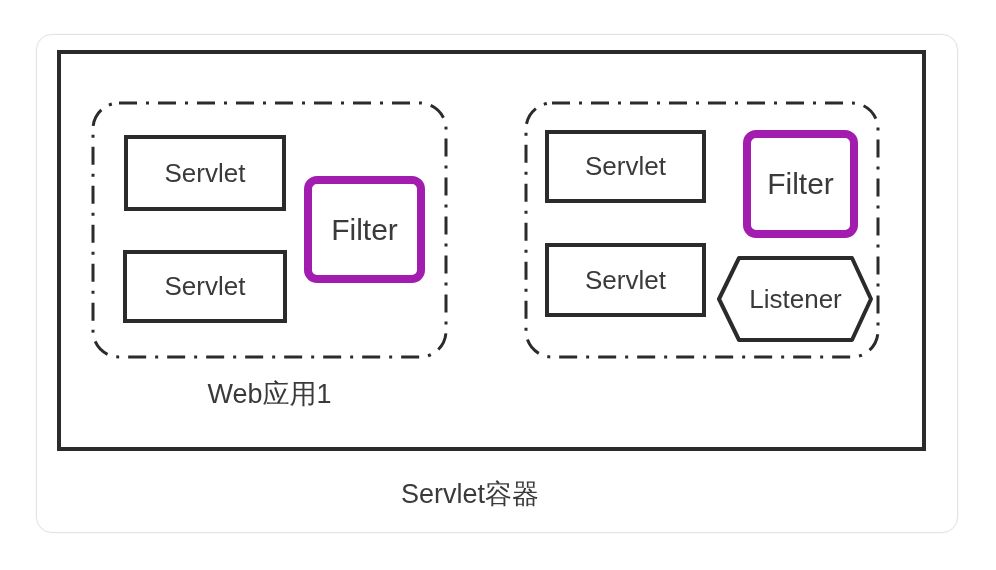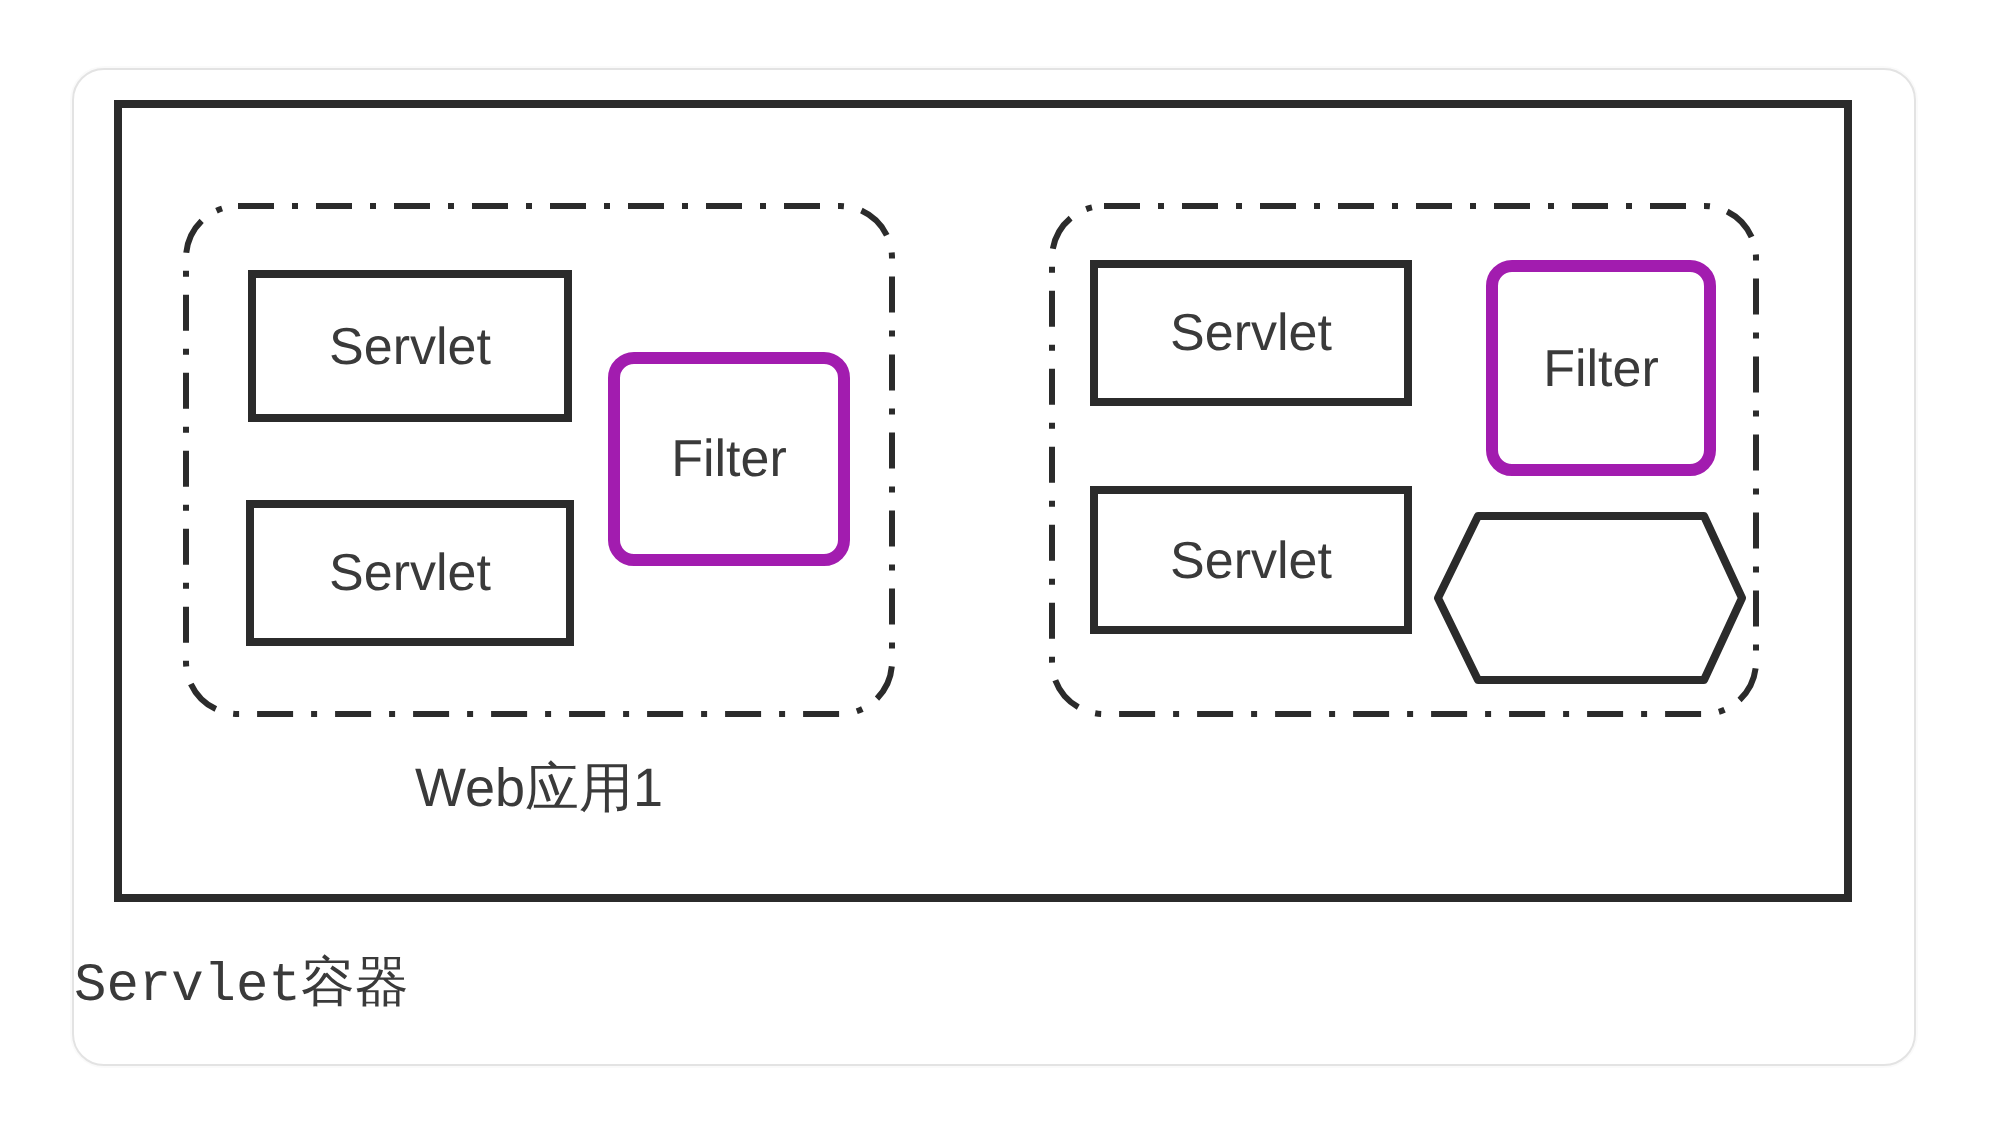--- a/index.html
+++ b/index.html
@@ -55,28 +55,28 @@
     box-sizing: border-box;
     background: #ffffff;
     display: flex;
     align-items: center;
     justify-content: center;
     font-size: 26px;
     color: #3a3a3a;
   }
   .filter-box {
     position: absolute;
-    border: 6px solid #a21caf;
+    border: 8px solid #a21caf;
     border-radius: 13px;
     box-sizing: border-box;
     background: #ffffff;
     display: flex;
     align-items: center;
     justify-content: center;
-    font-size: 26px;
+    font-size: 30px;
     color: #3a3a3a;
   }
   .sb-a1 { left: 124px; top: 135px; width: 162px; height: 76px; }
   .sb-a2 { left: 123px; top: 250px; width: 164px; height: 73px; }
   .fb-a  { left: 304px; top: 176px; width: 121px; height: 107px; }
   .sb-b1 { left: 545px; top: 130px; width: 161px; height: 73px; }
   .sb-b2 { left: 545px; top: 243px; width: 161px; height: 74px; }
   .fb-b  { left: 743px; top: 130px; width: 115px; height: 108px; }
   
   .listener-label {
@@ -102,25 +102,24 @@
     line-height: 34px;
   }
   .app-label-1 { left: 93px;  width: 353px; }
   .app-label-2 { left: 526px; width: 352px; }
   .container-label {
     position: absolute;
     left: 37px;
     top: 477px;
     width: 866px;
     height: 34px;
-    text-align: left;
+    text-align: center;
     font-size: 27px;
     color: #3a3a3a;
     line-height: 34px;
-    font-family: Liberation Mono, monospace;
   }
 </style>
 </head>
 <body>
 
 <div class="stage">
 
   <div class="card"></div>
 
   <div class="container-rect"></div>
@@ -146,17 +145,20 @@
 
   <div class="servlet-box sb-b1">
     <span>Servlet</span>
   </div>
   <div class="servlet-box sb-b2">
     <span>Servlet</span>
   </div>
   <div class="filter-box fb-b">
     <span>Filter</span>
   </div>
+  <div class="listener-label">
+    <span>Listener</span>
+  </div>
 
   <div class="app-label app-label-1">Web应用1</div>
   <div class="container-label">Servlet容器</div>
 
 </div>
 
 </body></html>

